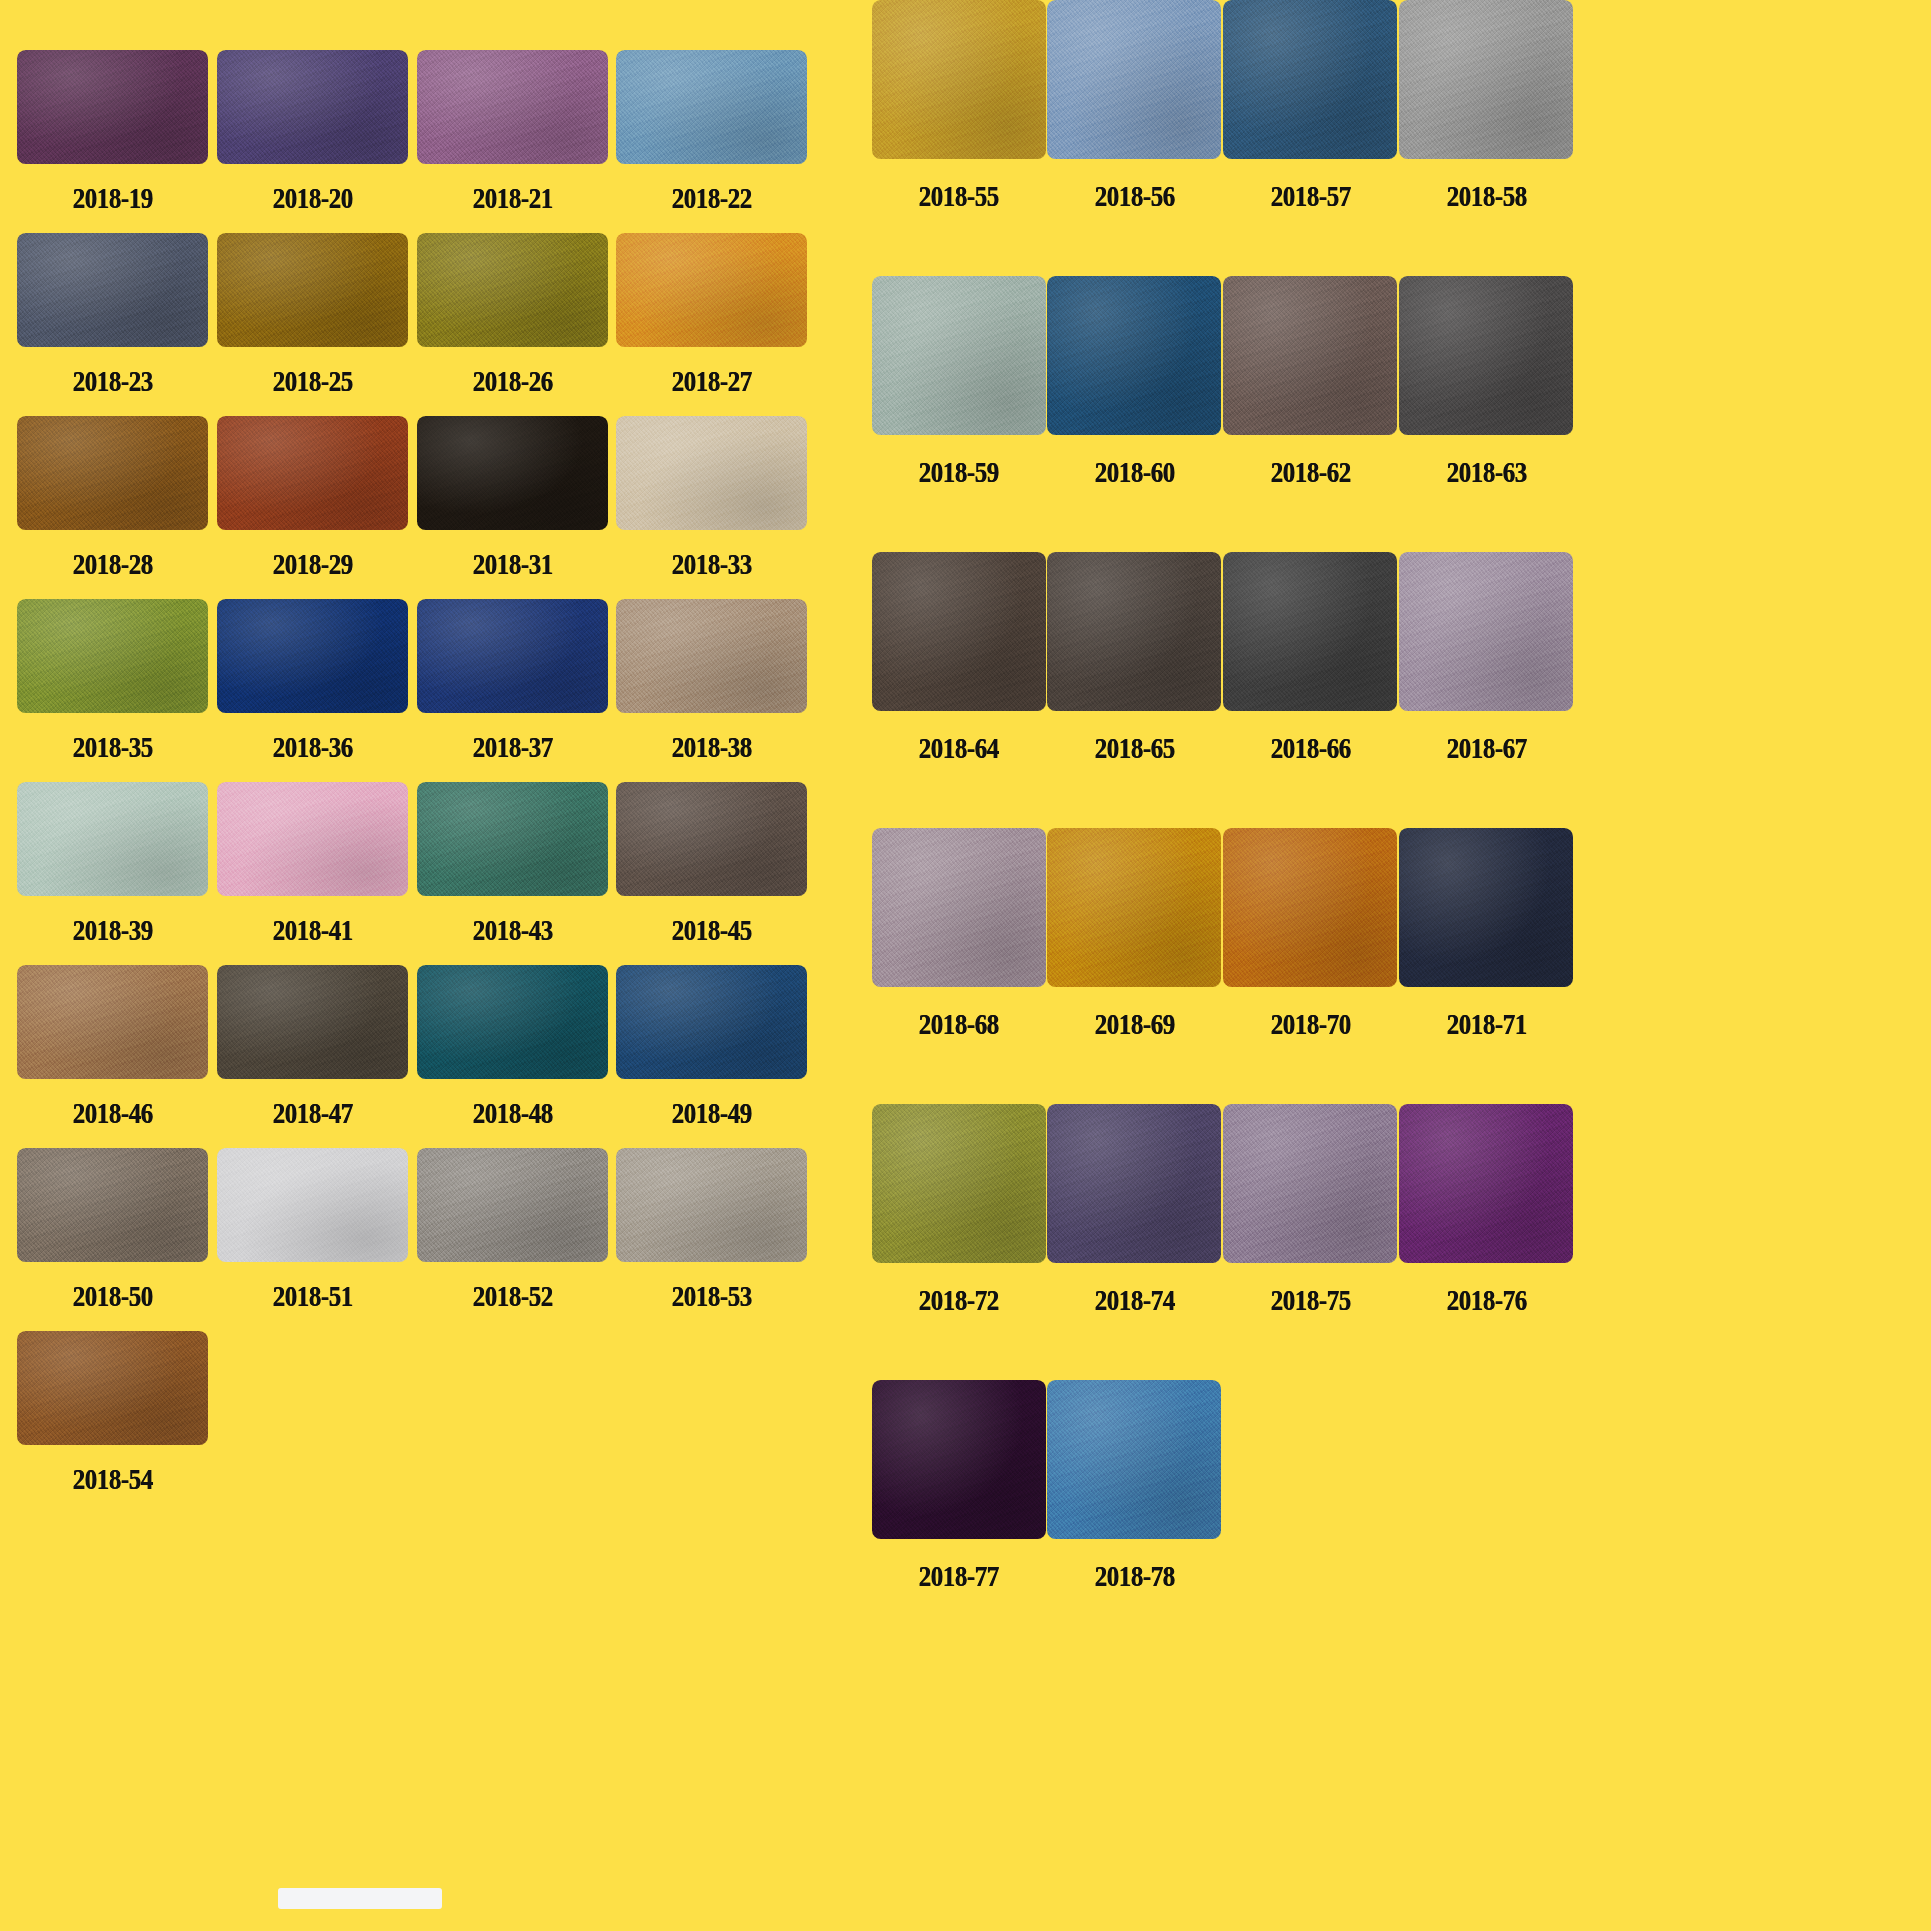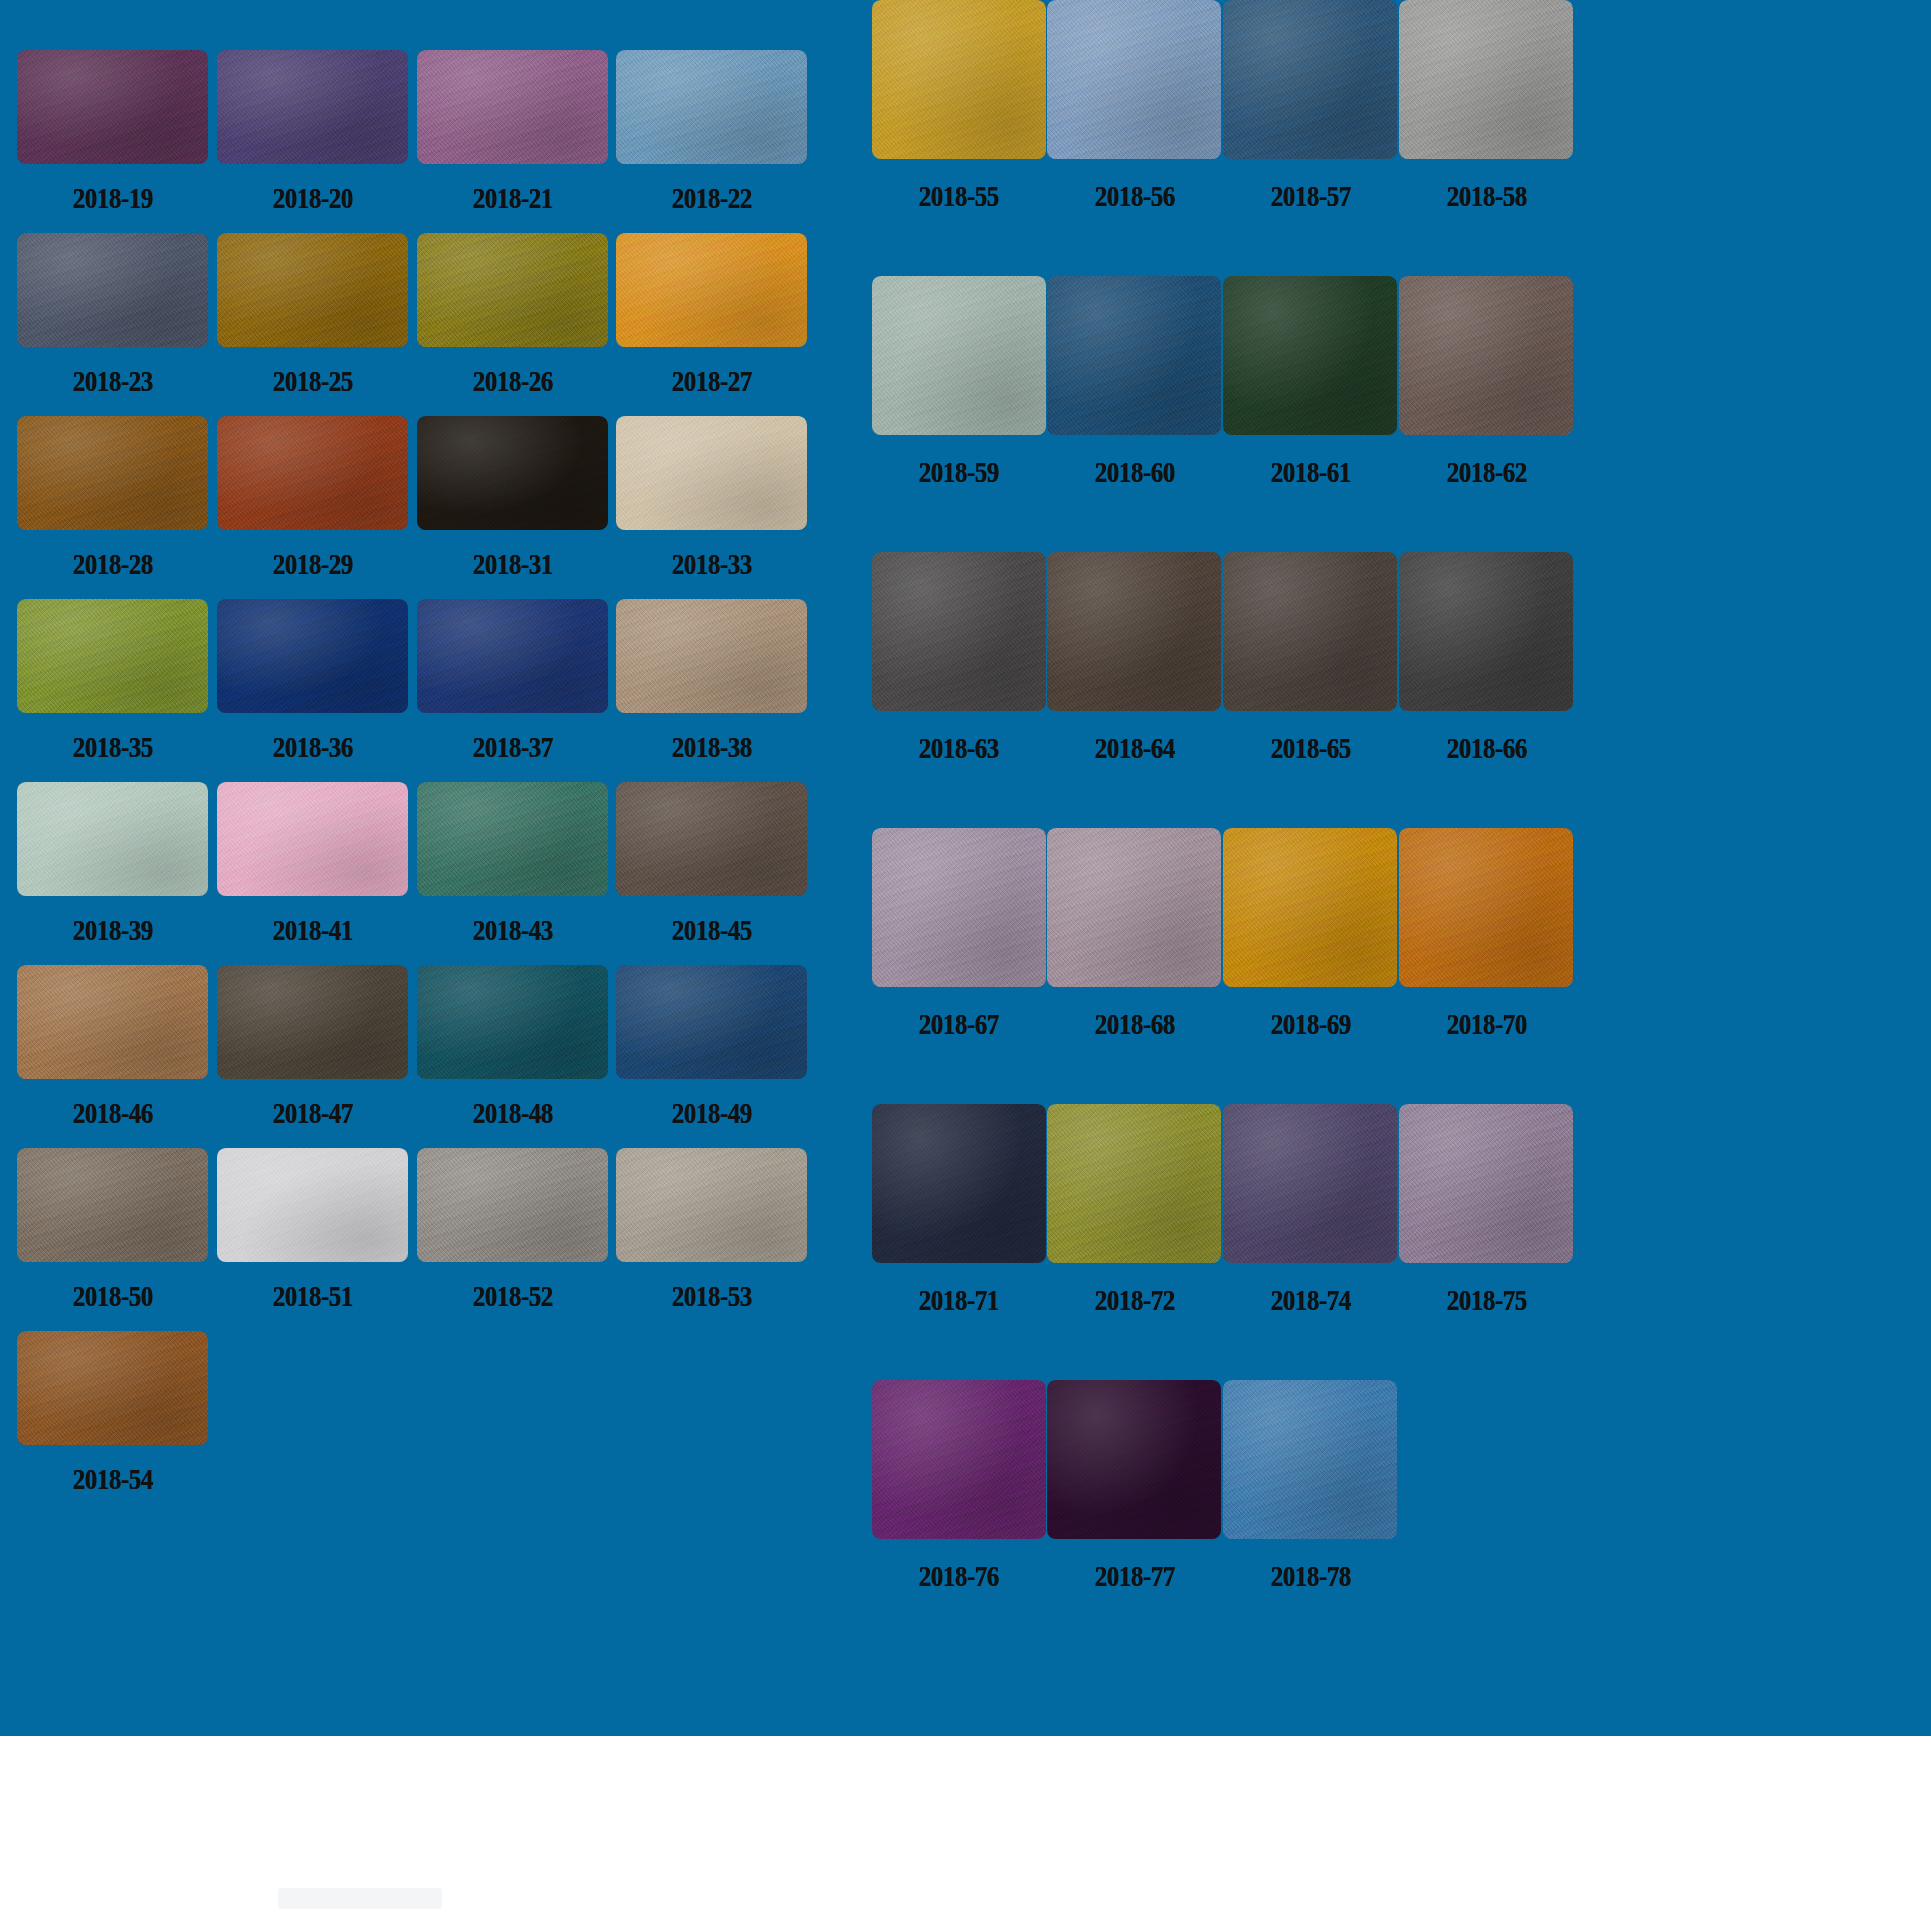--- a/index.html
+++ b/index.html
@@ -9,22 +9,22 @@
   }
   body {
     width: 1931px;
     height: 1931px;
     font-family: "Liberation Serif", "DejaVu Serif", serif;
     overflow: hidden;
   }
   #sheet {
     position: relative;
     width: 1931px;
-    height: 1736px;
-    background: #0369a1;
+    height: 1931px;
+    background: #fde047;
   }
 
   
   .grid {
     position: absolute;
     display: grid;
   }
   #grid-left {
     left: 17.4px;
     top: 50px;
@@ -251,24 +251,20 @@
       </div>
       <div class="cell">
         <div class="swatch" style="background: rgb(159, 177, 169);"></div>
         <div class="label">2018-59</div>
       </div>
       <div class="cell">
         <div class="swatch" style="background: rgb(31, 77, 114);"></div>
         <div class="label">2018-60</div>
       </div>
       <div class="cell">
-        <div class="swatch" style="background: rgb(32, 59, 38);"></div>
-        <div class="label">2018-61</div>
-      </div>
-      <div class="cell">
         <div class="swatch" style="background: rgb(106, 89, 83);"></div>
         <div class="label">2018-62</div>
       </div>
       <div class="cell">
         <div class="swatch" style="background: rgb(74, 72, 72);"></div>
         <div class="label">2018-63</div>
       </div>
       <div class="cell">
         <div class="swatch" style="background: rgb(77, 65, 57);"></div>
         <div class="label">2018-64</div>

